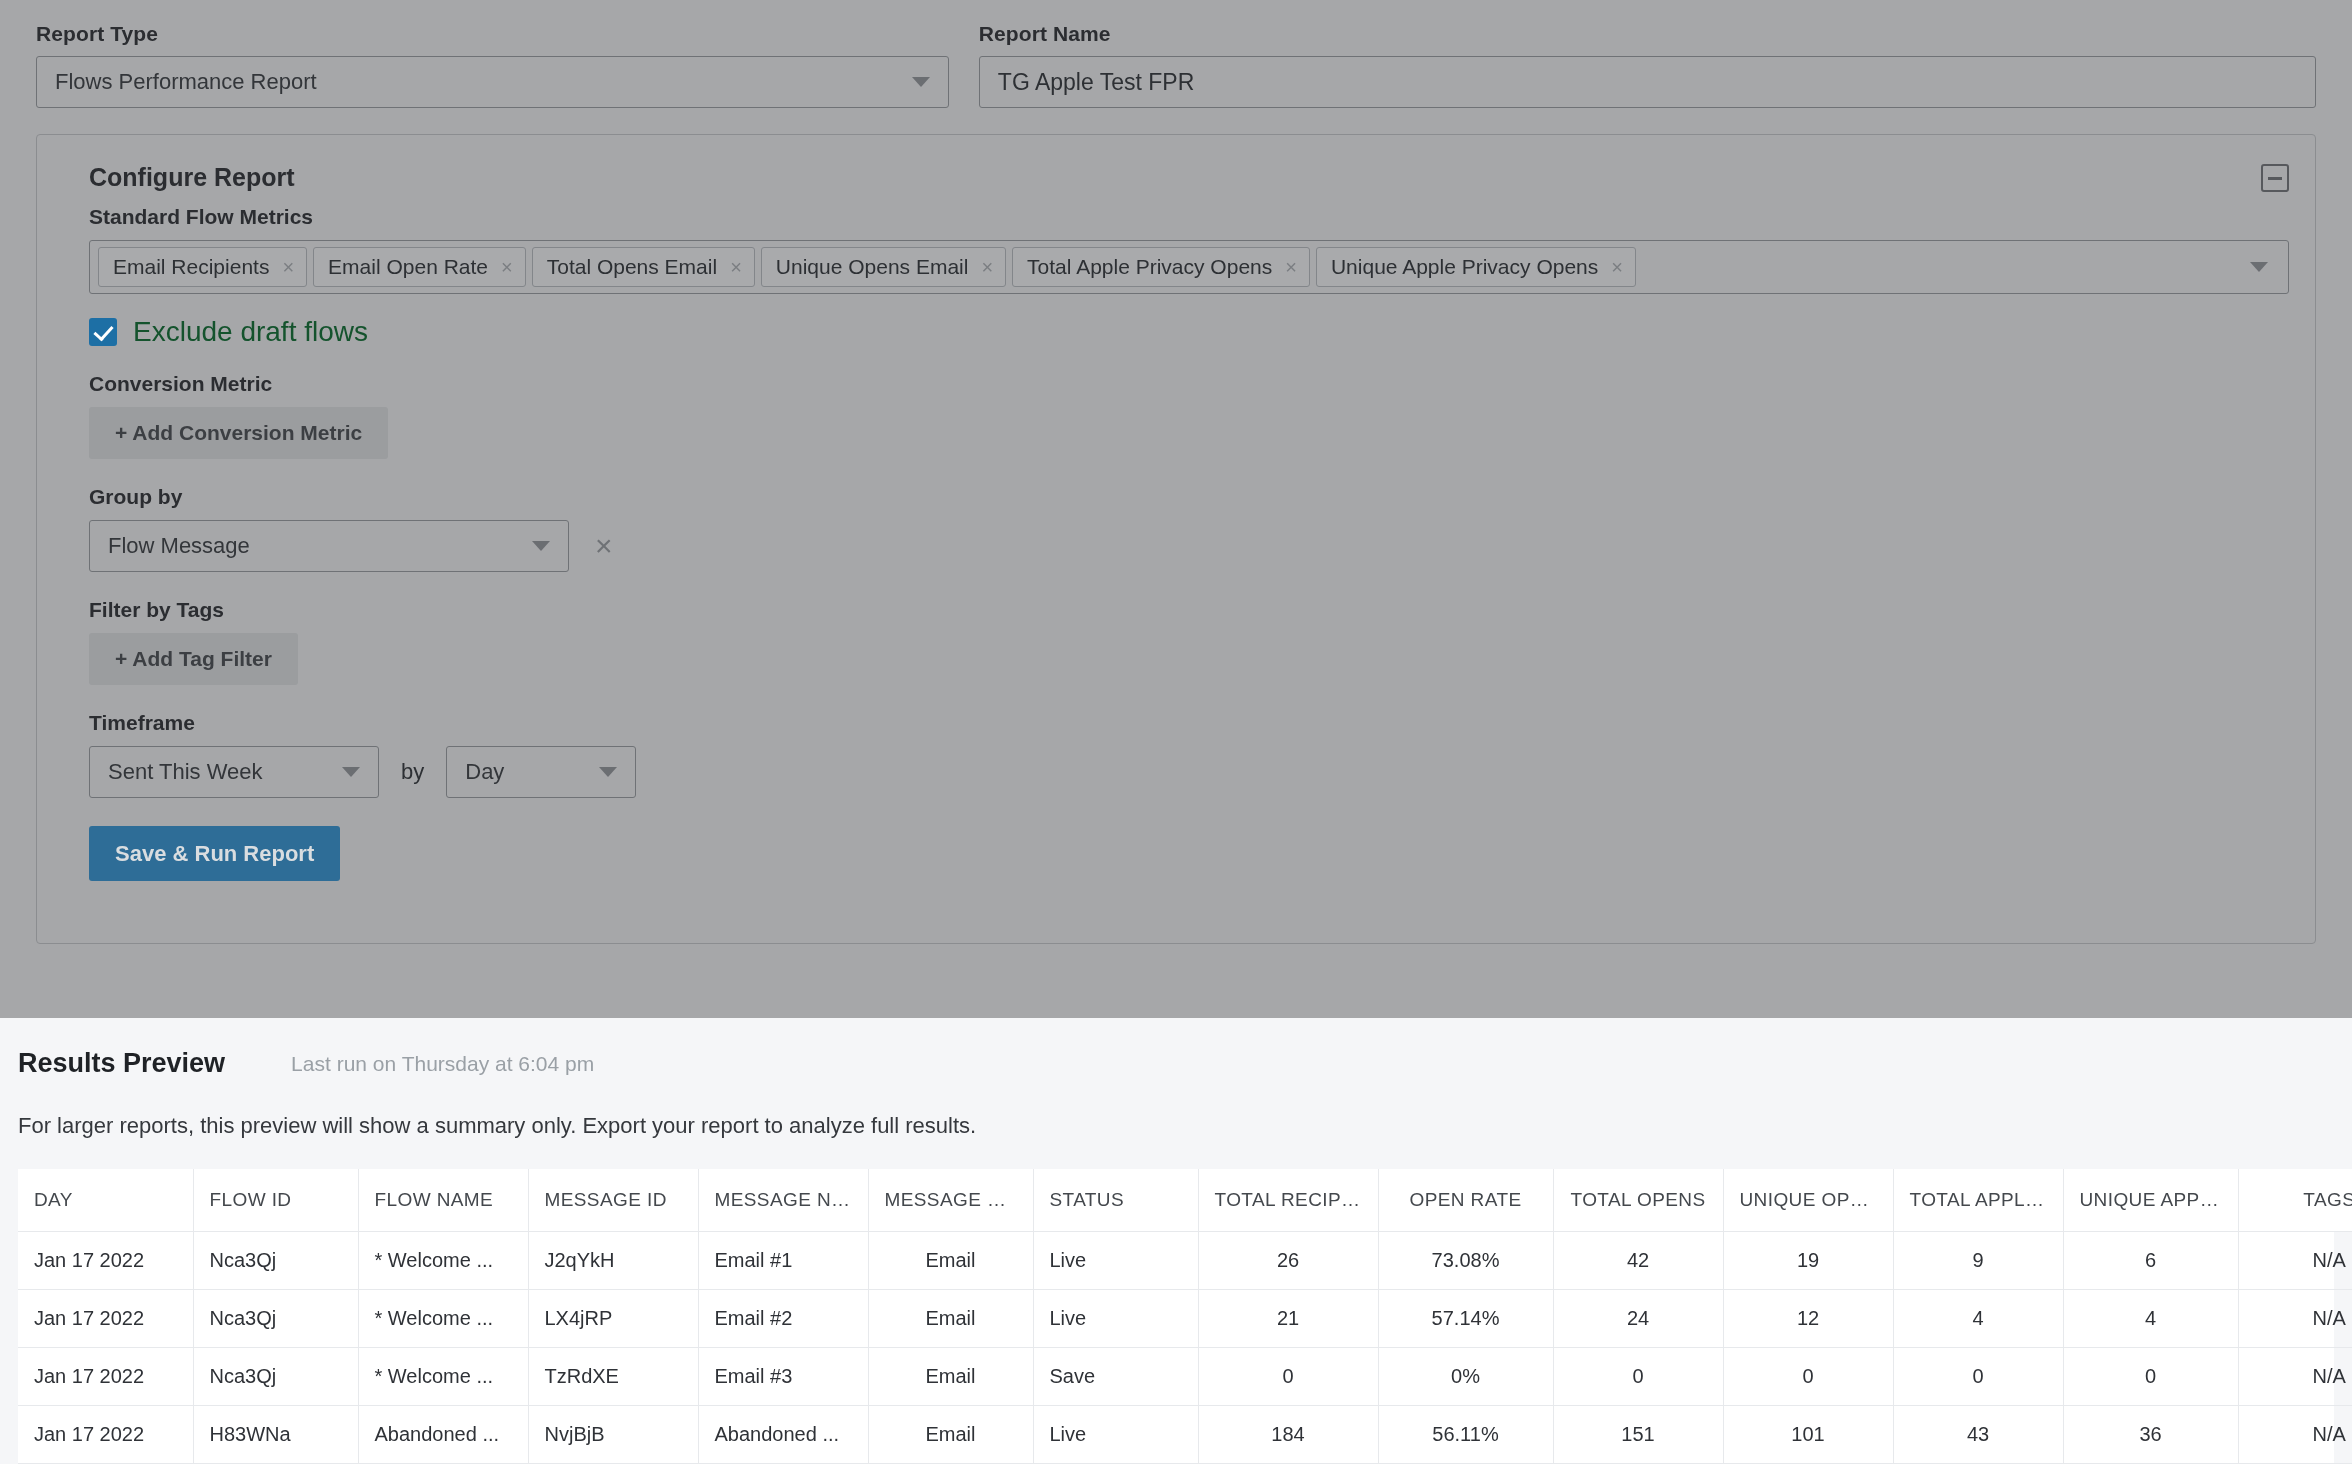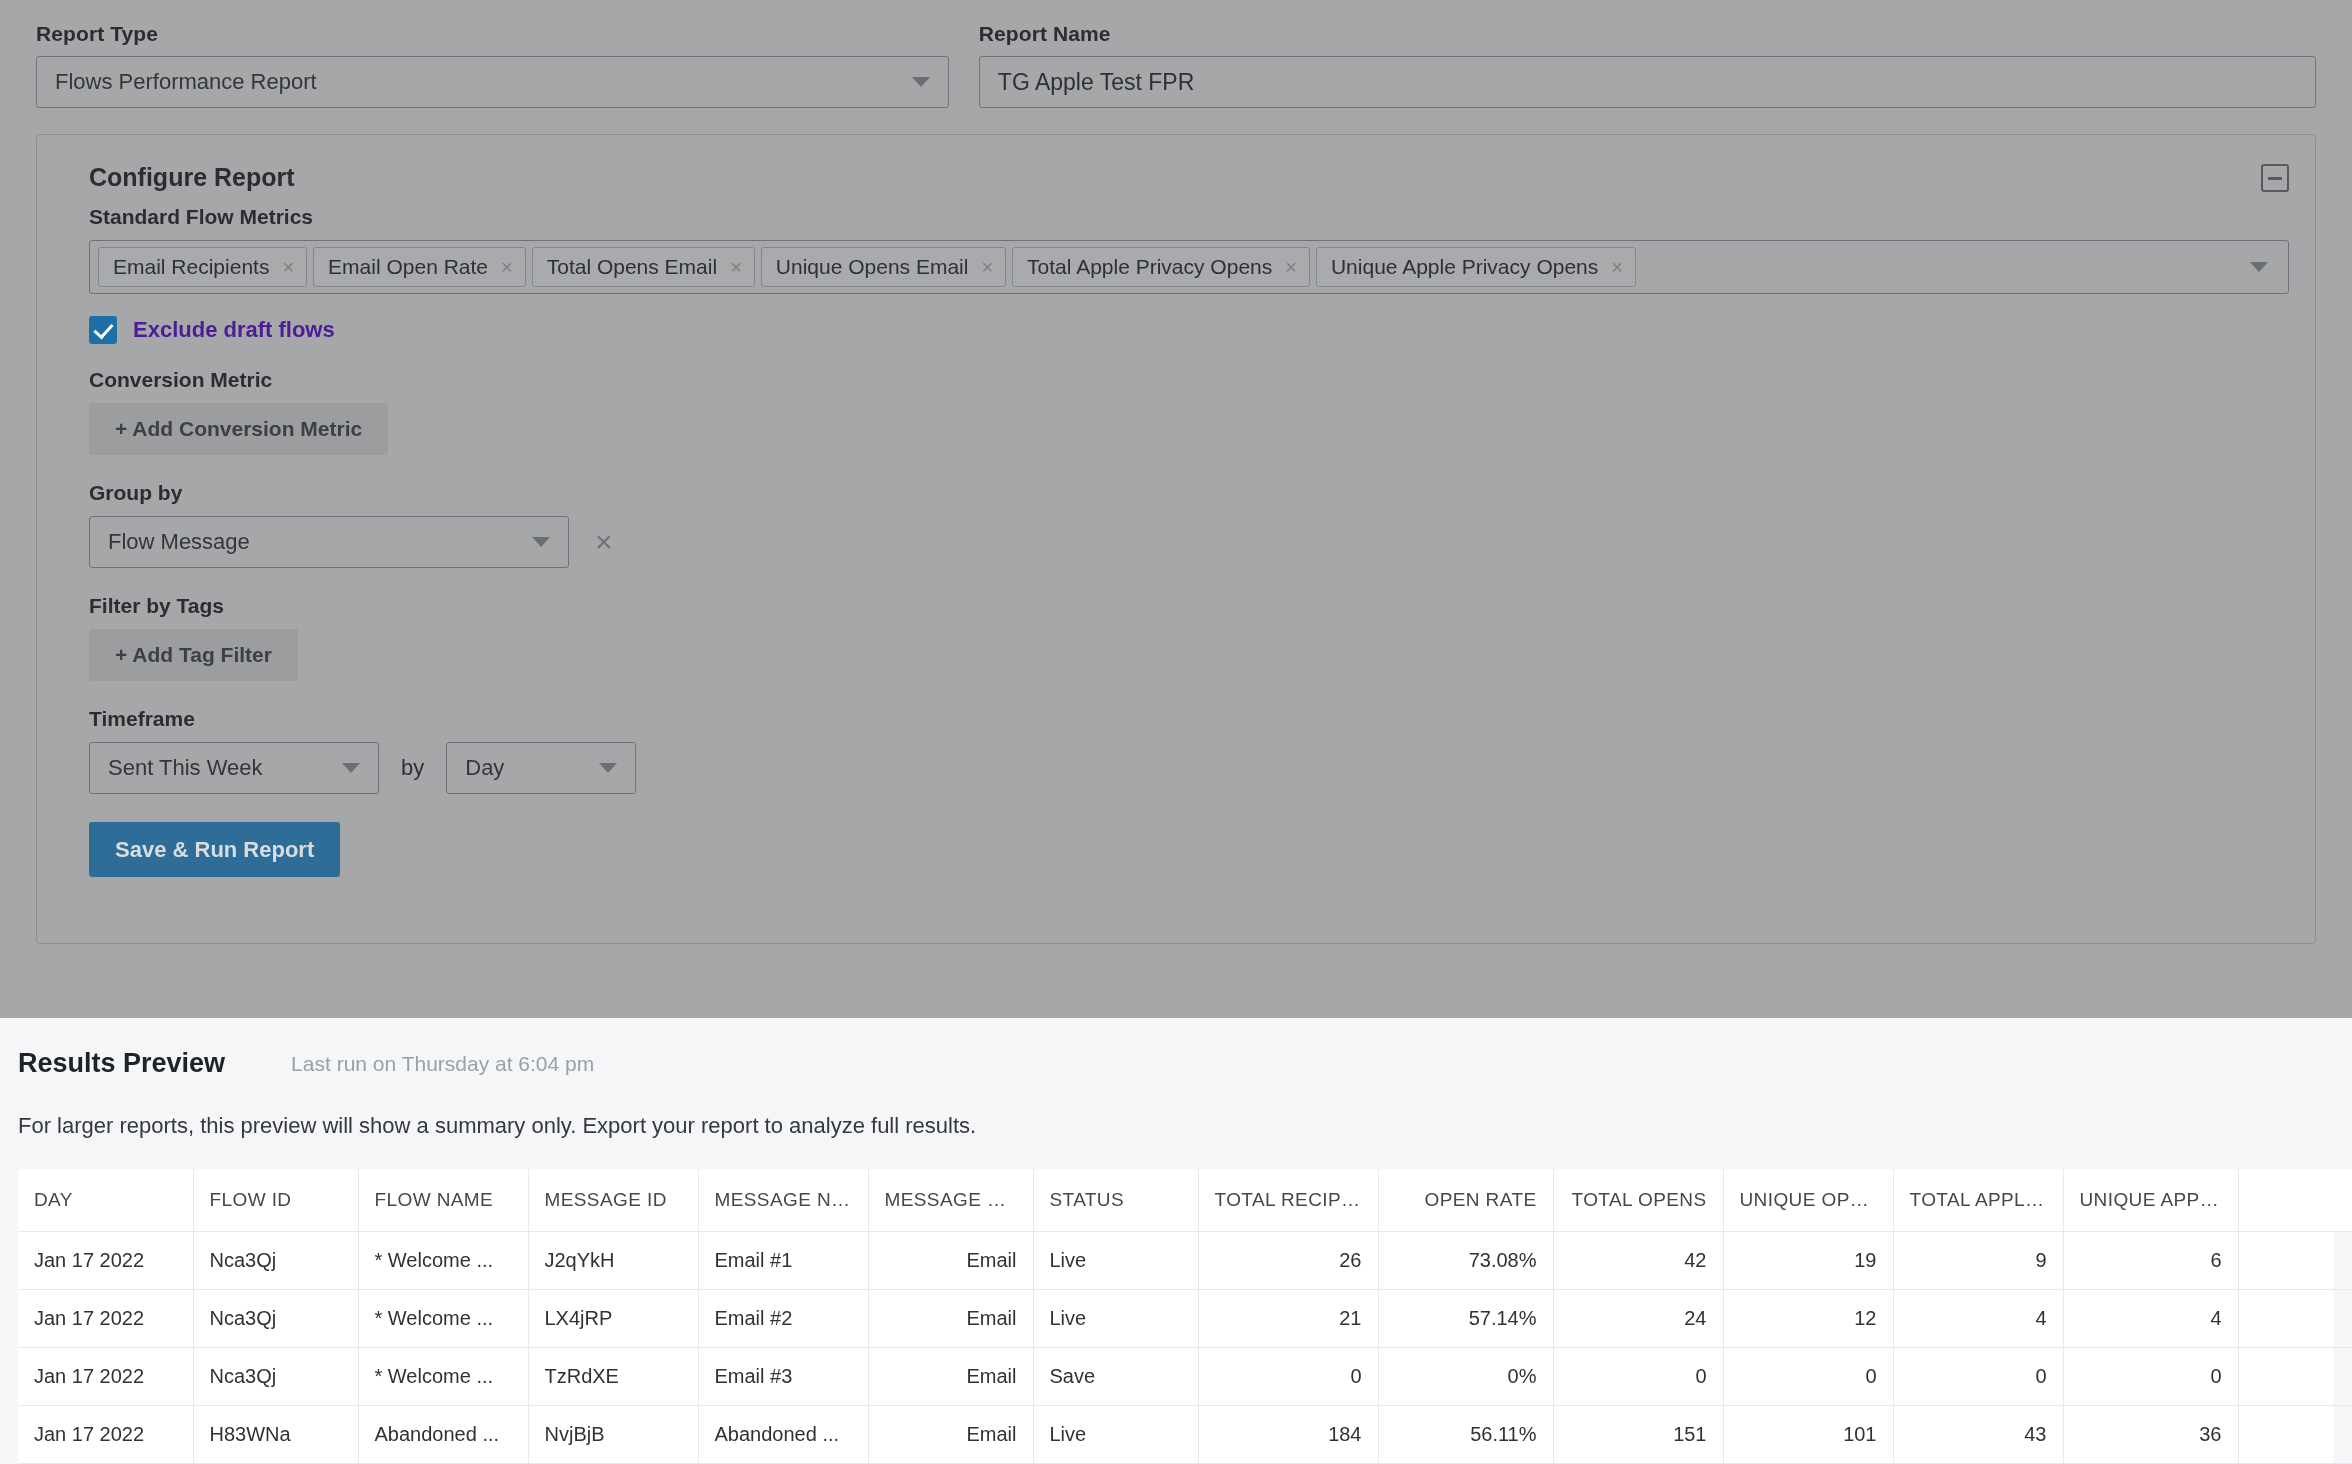--- a/index.html
+++ b/index.html
@@ -156,21 +156,21 @@
   }
   .checkbox::after {
     content: "";
     position: absolute;
     left: 9px; top: 4px;
     width: 8px; height: 15px;
     border: solid #ffffff;
     border-width: 0 3px 3px 0;
     transform: rotate(42deg);
   }
-  .check-label { font-size: 22px; color: #4c1d95; font-weight: bold; }
+  .check-label { font-size: 28px; color: #14532d; }
 
   .ghost-btn {
     display: inline-flex;
     align-items: center;
     justify-content: center;
     height: 52px;
     padding: 0 26px;
     background: #9b9d9f;
     border-radius: 3px;
     font-size: 21px;
@@ -255,21 +255,21 @@
   }
   th {
     font-size: 19px;
     font-weight: normal;
     color: #44484d;
     letter-spacing: .4px;
     text-align: left;
     background: #ffffff;
     height: 62px;
   }
-  th.num, td.num { text-align: right; }
+  th.num, td.num { text-align: center; }
   td { color: #2f3237; }
   tr td:first-child, tr th:first-child { border-left: none; }
   tr td:last-child, tr th:last-child { border-right: none; }
   thead tr th { border-top: none; }
 </style>
 </head>
 <body>
 
 <div class="config-region">
   <div class="config-inner">

